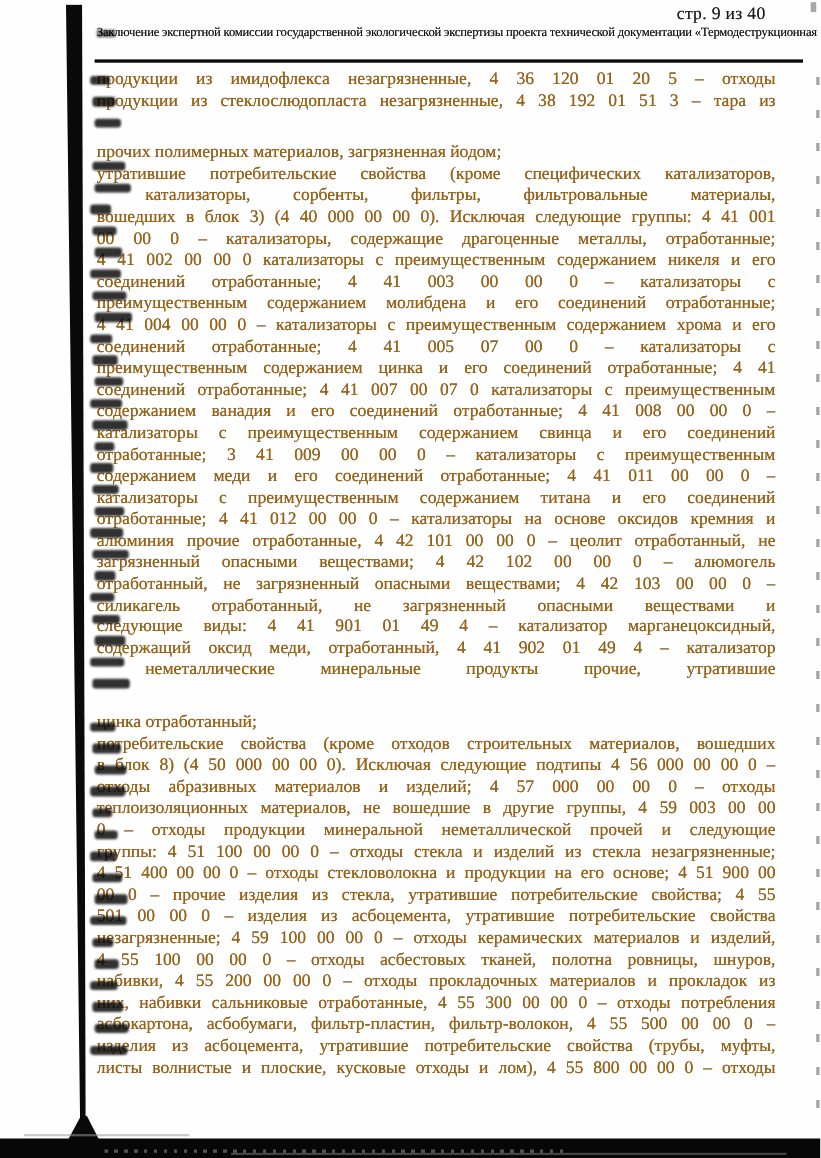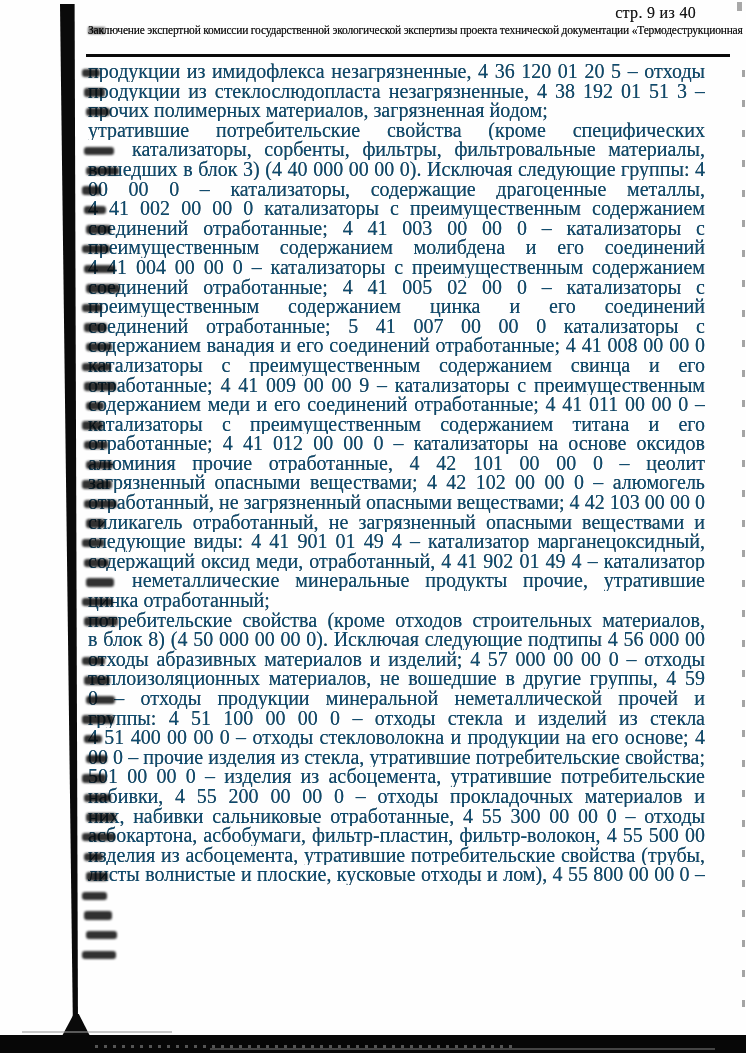--- a/index.html
+++ b/index.html
@@ -15,30 +15,30 @@
     position:absolute; top:23px; left:88px; width:618px; text-align:center;
     font-size:11.5px; line-height:14px; letter-spacing:-0.2px; color:#141414;
     text-shadow:0 0 0.5px rgba(0,0,0,.65);
   }
   .header-line { white-space:nowrap; }
   .header-rule {
     position:absolute; top:54px; left:86px; width:644px; height:3px; background:#0a0a0a;
   }
   .body-text {
     position:absolute; top:62px; left:88px; width:617px;
-    font-size:20px; line-height:19.6px; color:#0c4a6e;
+    font-size:16px; line-height:19.6px; color:#a16207;
     text-shadow:0 0 0.45px rgba(0,0,0,.6);
   }
   .line {
     height:19.6px; overflow:hidden; text-align:justify; text-align-last:justify;
     white-space:nowrap; 
   }
   .line { white-space:normal; }
   .line.indent { padding-left:44px; }
-  .line.short { text-align-last:left; }
+  .line.short { text-align-last:left;margin-top:28px; }
   .smudges { position:absolute; top:62px; left:84px; width:60px; height:910px; pointer-events:none; }
   .smudge {
     position:absolute; background:#050505; border-radius:3px;
     filter:blur(0.9px); opacity:0.82;
   }
   .smudge-header {
     position:absolute; top:27px; left:88px; width:17px; height:7px;
     background:#000; filter:blur(1px); opacity:0.55;
   }
   .left-bar {
@@ -93,46 +93,48 @@
       <div class="line">продукции из стеклослюдопласта незагрязненные, 4 38 192 01 51 3 – тара из</div>
       <div class="line short">прочих полимерных материалов, загрязненная йодом;</div>
       <div class="line">утратившие потребительские свойства (кроме специфических катализаторов,</div>
       <div class="line indent">катализаторы, сорбенты, фильтры, фильтровальные материалы,</div>
       <div class="line">вошедших в блок 3) (4 40 000 00 00 0). Исключая следующие группы: 4 41 001</div>
       <div class="line">00 00 0 – катализаторы, содержащие драгоценные металлы, отработанные;</div>
       <div class="line">4 41 002 00 00 0 катализаторы с преимущественным содержанием никеля и его</div>
       <div class="line">соединений отработанные; 4 41 003 00 00 0 – катализаторы с</div>
       <div class="line">преимущественным содержанием молибдена и его соединений отработанные;</div>
       <div class="line">4 41 004 00 00 0 – катализаторы с преимущественным содержанием хрома и его</div>
-      <div class="line">соединений отработанные; 4 41 005 02 00 0 – катализаторы с</div>
+      <div class="line">соединений отработанные; 4 41 005 07 00 0 – катализаторы с</div>
       <div class="line">преимущественным содержанием цинка и его соединений отработанные; 4 41</div>
-      <div class="line">соединений отработанные; 5 41 007 00 00 0 катализаторы с преимущественным</div>
+      <div class="line">соединений отработанные; 4 41 007 00 07 0 катализаторы с преимущественным</div>
       <div class="line">содержанием ванадия и его соединений отработанные; 4 41 008 00 00 0 –</div>
       <div class="line">катализаторы с преимущественным содержанием свинца и его соединений</div>
-      <div class="line">отработанные; 4 41 009 00 00 9 – катализаторы с преимущественным</div>
+      <div class="line">отработанные; 3 41 009 00 00 0 – катализаторы с преимущественным</div>
       <div class="line">содержанием меди и его соединений отработанные; 4 41 011 00 00 0 –</div>
       <div class="line">катализаторы с преимущественным содержанием титана и его соединений</div>
       <div class="line">отработанные; 4 41 012 00 00 0 – катализаторы на основе оксидов кремния и</div>
       <div class="line">алюминия прочие отработанные, 4 42 101 00 00 0 – цеолит отработанный, не</div>
       <div class="line">загрязненный опасными веществами; 4 42 102 00 00 0 – алюмогель</div>
       <div class="line">отработанный, не загрязненный опасными веществами; 4 42 103 00 00 0 –</div>
       <div class="line">силикагель отработанный, не загрязненный опасными веществами и</div>
       <div class="line">следующие виды: 4 41 901 01 49 4 – катализатор марганецоксидный,</div>
       <div class="line">содержащий оксид меди, отработанный, 4 41 902 01 49 4 – катализатор</div>
       <div class="line indent">неметаллические минеральные продукты прочие, утратившие</div>
       <div class="line short">цинка отработанный;</div>
       <div class="line">потребительские свойства (кроме отходов строительных материалов, вошедших</div>
       <div class="line">в блок 8) (4 50 000 00 00 0). Исключая следующие подтипы 4 56 000 00 00 0 –</div>
       <div class="line">отходы абразивных материалов и изделий; 4 57 000 00 00 0 – отходы</div>
-      <div class="line">теплоизоляционных материалов, не вошедшие в другие группы, 4 59 005 00 00</div>
+      <div class="line">теплоизоляционных материалов, не вошедшие в другие группы, 4 59 003 00 00</div>
       <div class="line">0 – отходы продукции минеральной неметаллической прочей и следующие</div>
       <div class="line">группы: 4 51 100 00 00 0 – отходы стекла и изделий из стекла незагрязненные;</div>
       <div class="line">4 51 400 00 00 0 – отходы стекловолокна и продукции на его основе; 4 51 900 00</div>
       <div class="line">00 0 – прочие изделия из стекла, утратившие потребительские свойства; 4 55</div>
       <div class="line">501 00 00 0 – изделия из асбоцемента, утратившие потребительские свойства</div>
+      <div class="line">незагрязненные; 4 59 100 00 00 0 – отходы керамических материалов и изделий,</div>
+      <div class="line">4 55 100 00 00 0 – отходы асбестовых тканей, полотна ровницы, шнуров,</div>
       <div class="line">набивки, 4 55 200 00 00 0 – отходы прокладочных материалов и прокладок из</div>
       <div class="line">них, набивки сальниковые отработанные, 4 55 300 00 00 0 – отходы потребления</div>
       <div class="line">асбокартона, асбобумаги, фильтр-пластин, фильтр-волокон, 4 55 500 00 00 0 –</div>
       <div class="line">изделия из асбоцемента, утратившие потребительские свойства (трубы, муфты,</div>
       <div class="line">листы волнистые и плоские, кусковые отходы и лом), 4 55 800 00 00 0 – отходы</div>
     </div>
 
   <div class="smudges" id="smudges">
       <div class="smudge" style="top: 6.5px; left: -2px; width: 18px; height: 8.5px;"></div>
       <div class="smudge" style="top: 26.1px; left: 0px; width: 21px; height: 8.5px;"></div>

